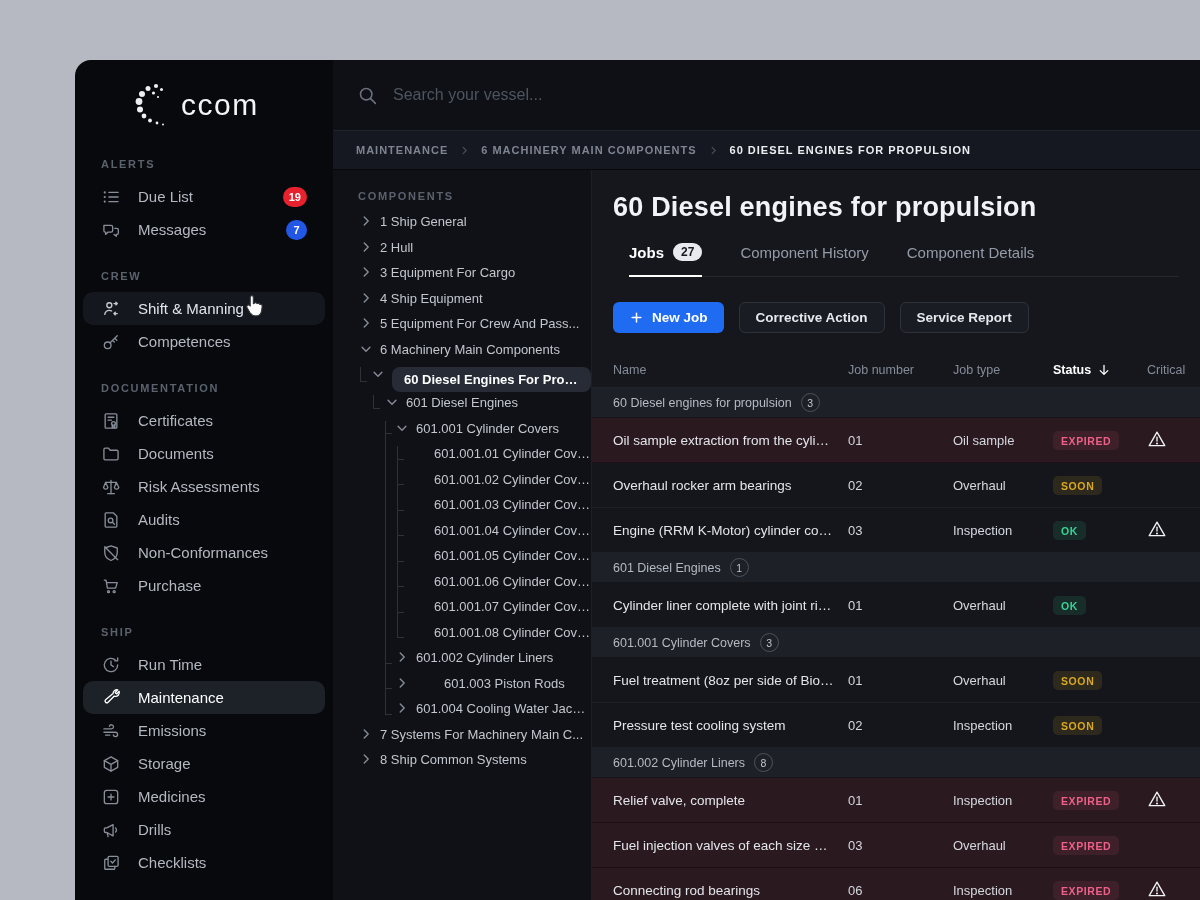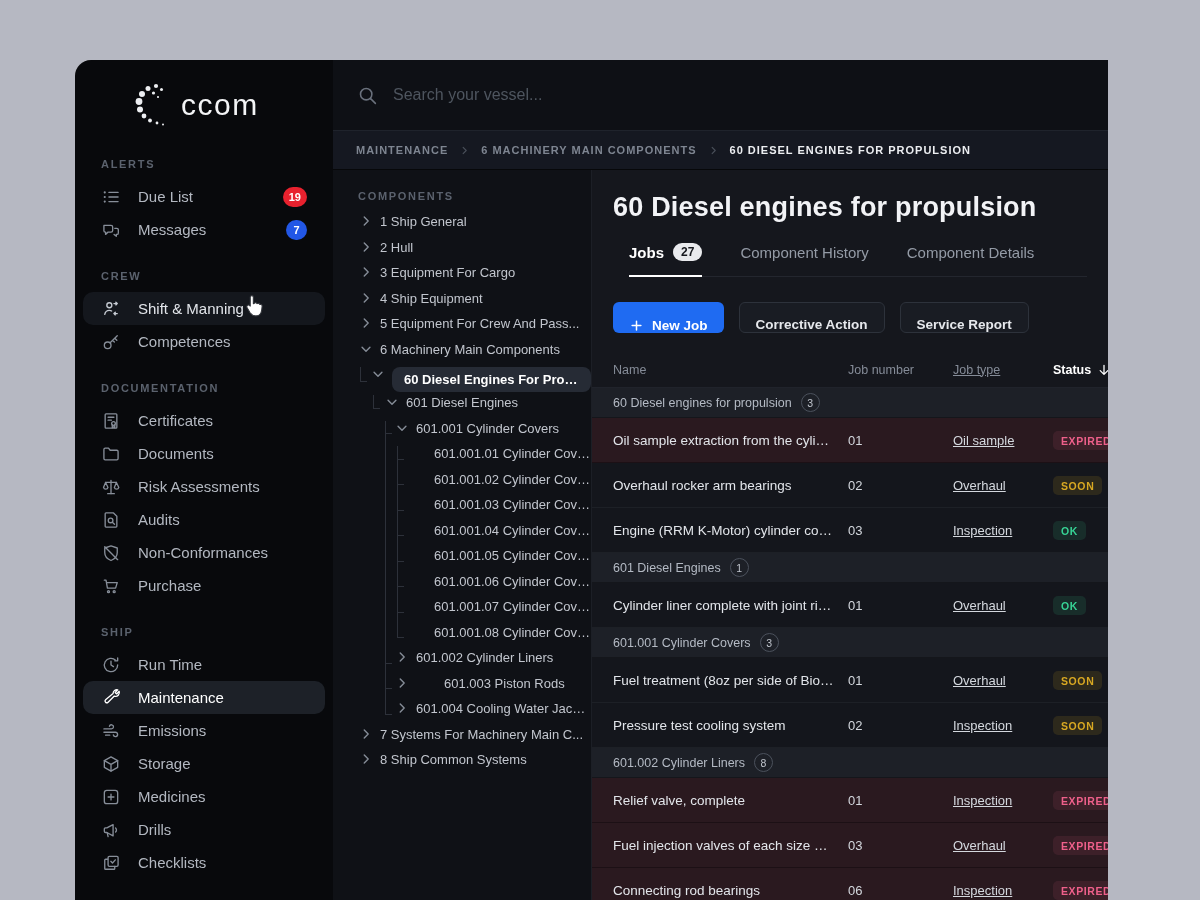--- a/index.html
+++ b/index.html
@@ -1,19 +1,19 @@
 <!DOCTYPE html>
 <html><head>
 <meta charset="utf-8">
 <style>
   * { margin:0; padding:0; box-sizing:border-box; }
   html,body { width:1200px; height:900px; overflow:hidden; }
   body { background:#b6b8c2; font-family:"Liberation Sans", sans-serif; position:relative; }
 
-  .window { position:absolute; left:75px; top:60px; width:1033px; height:840px;
+  .window { position:absolute; left:75px; top:60px; width:1125px; height:840px;
             background:#a3a3a3; border-top-left-radius:16px; overflow:hidden; display:flex; }
 
   
   .sidebar { width:258px; flex:0 0 258px; background:#08090c; padding-top:16px; overflow:hidden; }
   .logo { display:flex; align-items:center; gap:12px; padding-left:58px; height:58px; margin-bottom:8px; }
   .logo-mark { width:36px; height:46px; }
   .logo-text { color:#f3f4f6; font-size:30px; font-weight:300; letter-spacing:1.5px; line-height:1; }
 
   .nav-section-label { padding:0 26px; margin:24px 0 10px; color:#5b626e; font-size:11px;
                        font-weight:700; letter-spacing:1.7px; }
@@ -72,33 +72,33 @@
   .page-title { color:#f2f3f6; font-size:27px; font-weight:600; letter-spacing:.2px; }
 
   .tabs { display:flex; gap:38px; margin-top:20px; border-bottom:1px solid #23262e; padding-bottom:0;margin-left:16px; }
   .tab { display:flex; align-items:center; gap:9px; padding-bottom:14px; font-size:15px;
          color:#949ba6; cursor:pointer; border-bottom:2.5px solid transparent; margin-bottom:-1px; }
   .tab.active { color:#ffffff; font-weight:600; border-bottom-color:#ffffff; }
   .tab-badge { background:#e9eaed; color:#16181d; border-radius:11px; padding:2px 8px;
                font-size:12px; font-weight:700; }
 
   .actions { display:flex; gap:15px; margin:25px 21px 0 21px; }
-  .btn { height:31px; border-radius:6px; display:flex; align-items:flex-end; gap:8px;
+  .btn { height:31px; border-radius:6px; display:flex; align-items:center; gap:8px;
          padding:0 16px; font-size:13.5px; font-weight:600; cursor:pointer;
          font-family:"Liberation Sans", sans-serif; }
   .btn-primary { background:#1f6bf2; color:#ffffff; border:none; }
   .btn-primary .bicon { width:15px; height:15px; display:flex; }
   .btn-secondary { background:#191c23; color:#e6e8ec; border:1px solid #2d323b; }
 
   .table { margin-top:19px; flex:1; overflow:hidden; }
   .thead { display:flex; align-items:center; height:36px; padding:0 21px; color:#858c98;
            font-size:12.5px; border-bottom:1px solid #20232b; }
   .col-name { width:235px; flex:0 0 235px; }
   .col-num  { width:105px; flex:0 0 105px; }
-  .col-type { width:100px; flex:0 0 100px;text-decoration:underline; }
+  .col-type { width:100px; flex:0 0 100px; }
   .col-status { width:94px; flex:0 0 94px; }
   .col-crit { flex:1; text-align:left; }
   .th-status { color:#ffffff; font-weight:600; display:flex; align-items:center; gap:6px; cursor:pointer; }
   .th-status .sort { width:14px; height:14px; display:flex; color:#fff; }
 
   .grow { display:flex; align-items:center; height:30px; background:#1d2027; padding:0 21px;
           color:#b4bac4; font-size:12.5px; gap:9px; border-bottom:1px solid #14161b; cursor:pointer; }
   .gcount { width:19px; height:19px; border-radius:50%; border:1px solid #4b515c; color:#c0c5cd;
             font-size:10.5px; display:flex; align-items:center; justify-content:center; }
 

